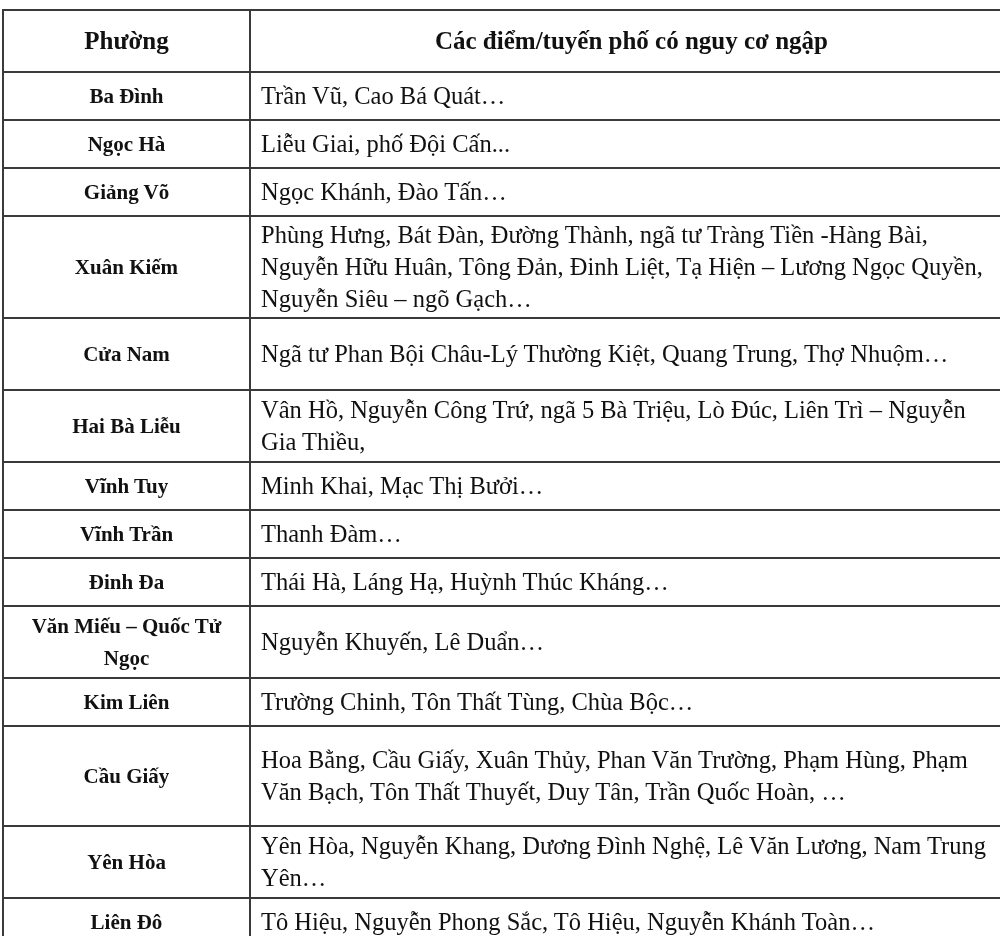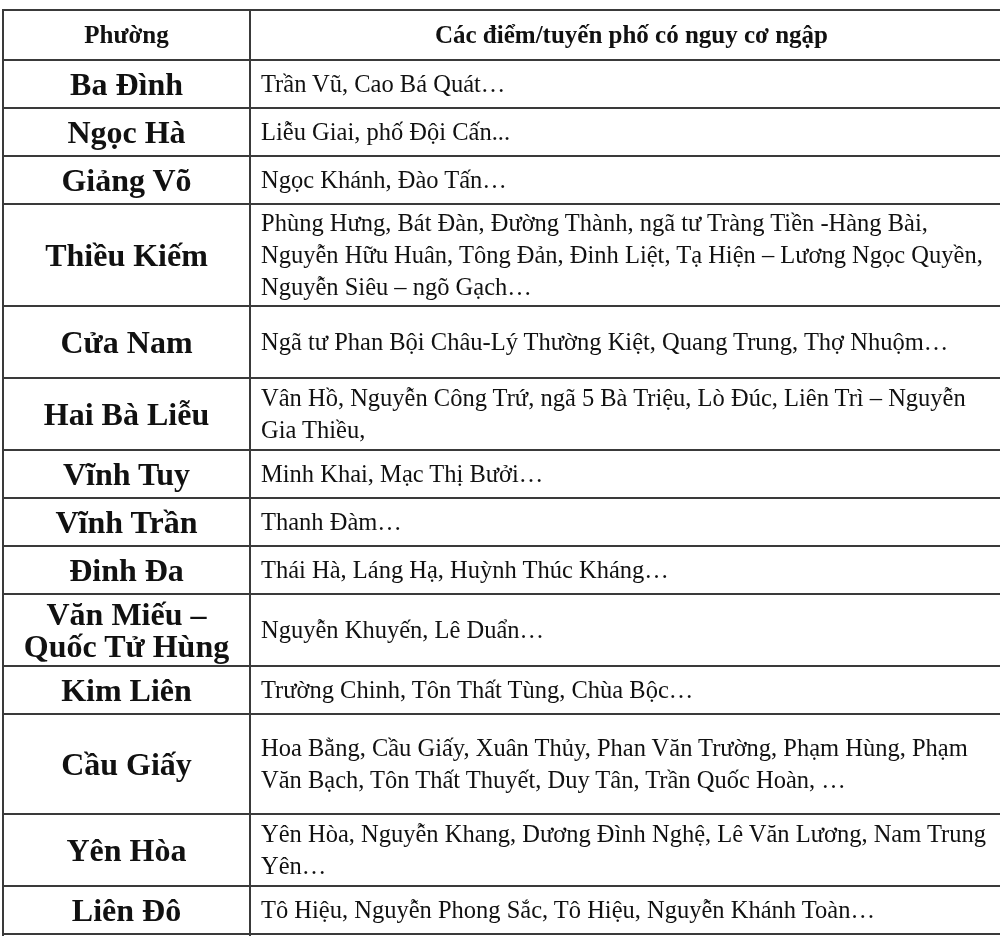--- a/index.html
+++ b/index.html
@@ -1,22 +1,22 @@
 <!DOCTYPE html>
 <html><head>
 <meta charset="utf-8">
 <style>
   html, body { margin: 0; padding: 0; background: #ffffff; }
   body { width: 1000px; height: 936px; overflow: hidden; position: relative; font-family: "Liberation Serif", serif; color: #111; }
   table { position: absolute; top: 9px; left: 2px; border-collapse: collapse; width: 1010px; table-layout: fixed; }
   col.c1 { width: 247px; }
   col.c2 { width: 763px; }
-  td, th { border: 2px solid #3a3a3a; padding: 0; vertical-align: middle; }
+  td, th { border: 2px solid #3a3a3a; padding: 6px; vertical-align: middle; }
   th { font-weight: bold; font-size: 25px; text-align: center; height: 48px; }
-  td.ward { font-weight: bold; font-size: 32px; text-align: center; line-height: 32px; padding: 0 4px; }
+  td.ward { font-weight: bold; font-size: 21px; text-align: center; line-height: 32px; padding: 0 4px; }
   td.streets { font-size: 24.5px; text-align: left; padding: 2px 10px; line-height: 32px; }
   tr.h46 td { height: 42px; }
   tr.h2 td { height: 66px; }
   tr.h3 td { height: 94px; }
 </style>
 </head>
 <body>
 
 <table>
   <colgroup>
@@ -36,21 +36,21 @@
     </tr>
     <tr class="h46">
       <td class="ward">Ngọc Hà</td>
       <td class="streets">Liễu Giai, phố Đội Cấn...</td>
     </tr>
     <tr class="h46">
       <td class="ward">Giảng Võ</td>
       <td class="streets">Ngọc Khánh, Đào Tấn…</td>
     </tr>
     <tr class="h3">
-      <td class="ward">Thiều Kiếm</td>
+      <td class="ward">Xuân Kiếm</td>
       <td class="streets">Phùng Hưng, Bát Đàn, Đường Thành, ngã tư Tràng Tiền -Hàng Bài, Nguyễn Hữu Huân, Tông Đản, Đinh Liệt, Tạ Hiện – Lương Ngọc Quyền, Nguyễn Siêu – ngõ Gạch…</td>
     </tr>
     <tr class="h2">
       <td class="ward">Cửa Nam</td>
       <td class="streets">Ngã tư Phan Bội Châu-Lý Thường Kiệt, Quang Trung, Thợ Nhuộm…</td>
     </tr>
     <tr class="h2">
       <td class="ward">Hai Bà Liễu</td>
       <td class="streets">Vân Hồ, Nguyễn Công Trứ, ngã 5 Bà Triệu, Lò Đúc, Liên Trì – Nguyễn Gia Thiều,</td>
     </tr>
@@ -60,21 +60,21 @@
     </tr>
     <tr class="h46">
       <td class="ward">Vĩnh Trần</td>
       <td class="streets">Thanh Đàm…</td>
     </tr>
     <tr class="h46">
       <td class="ward">Đinh Đa</td>
       <td class="streets">Thái Hà, Láng Hạ, Huỳnh Thúc Kháng…</td>
     </tr>
     <tr class="h2">
-      <td class="ward">Văn Miếu – Quốc Tử Hùng</td>
+      <td class="ward">Văn Miếu – Quốc Tử Ngọc</td>
       <td class="streets">Nguyễn Khuyến, Lê Duẩn…</td>
     </tr>
     <tr class="h46">
       <td class="ward">Kim Liên</td>
       <td class="streets">Trường Chinh, Tôn Thất Tùng, Chùa Bộc…</td>
     </tr>
     <tr class="h3">
       <td class="ward">Cầu Giấy</td>
       <td class="streets">Hoa Bằng, Cầu Giấy, Xuân Thủy, Phan Văn Trường, Phạm Hùng, Phạm Văn Bạch, Tôn Thất Thuyết, Duy Tân, Trần Quốc Hoàn, …</td>
     </tr>

